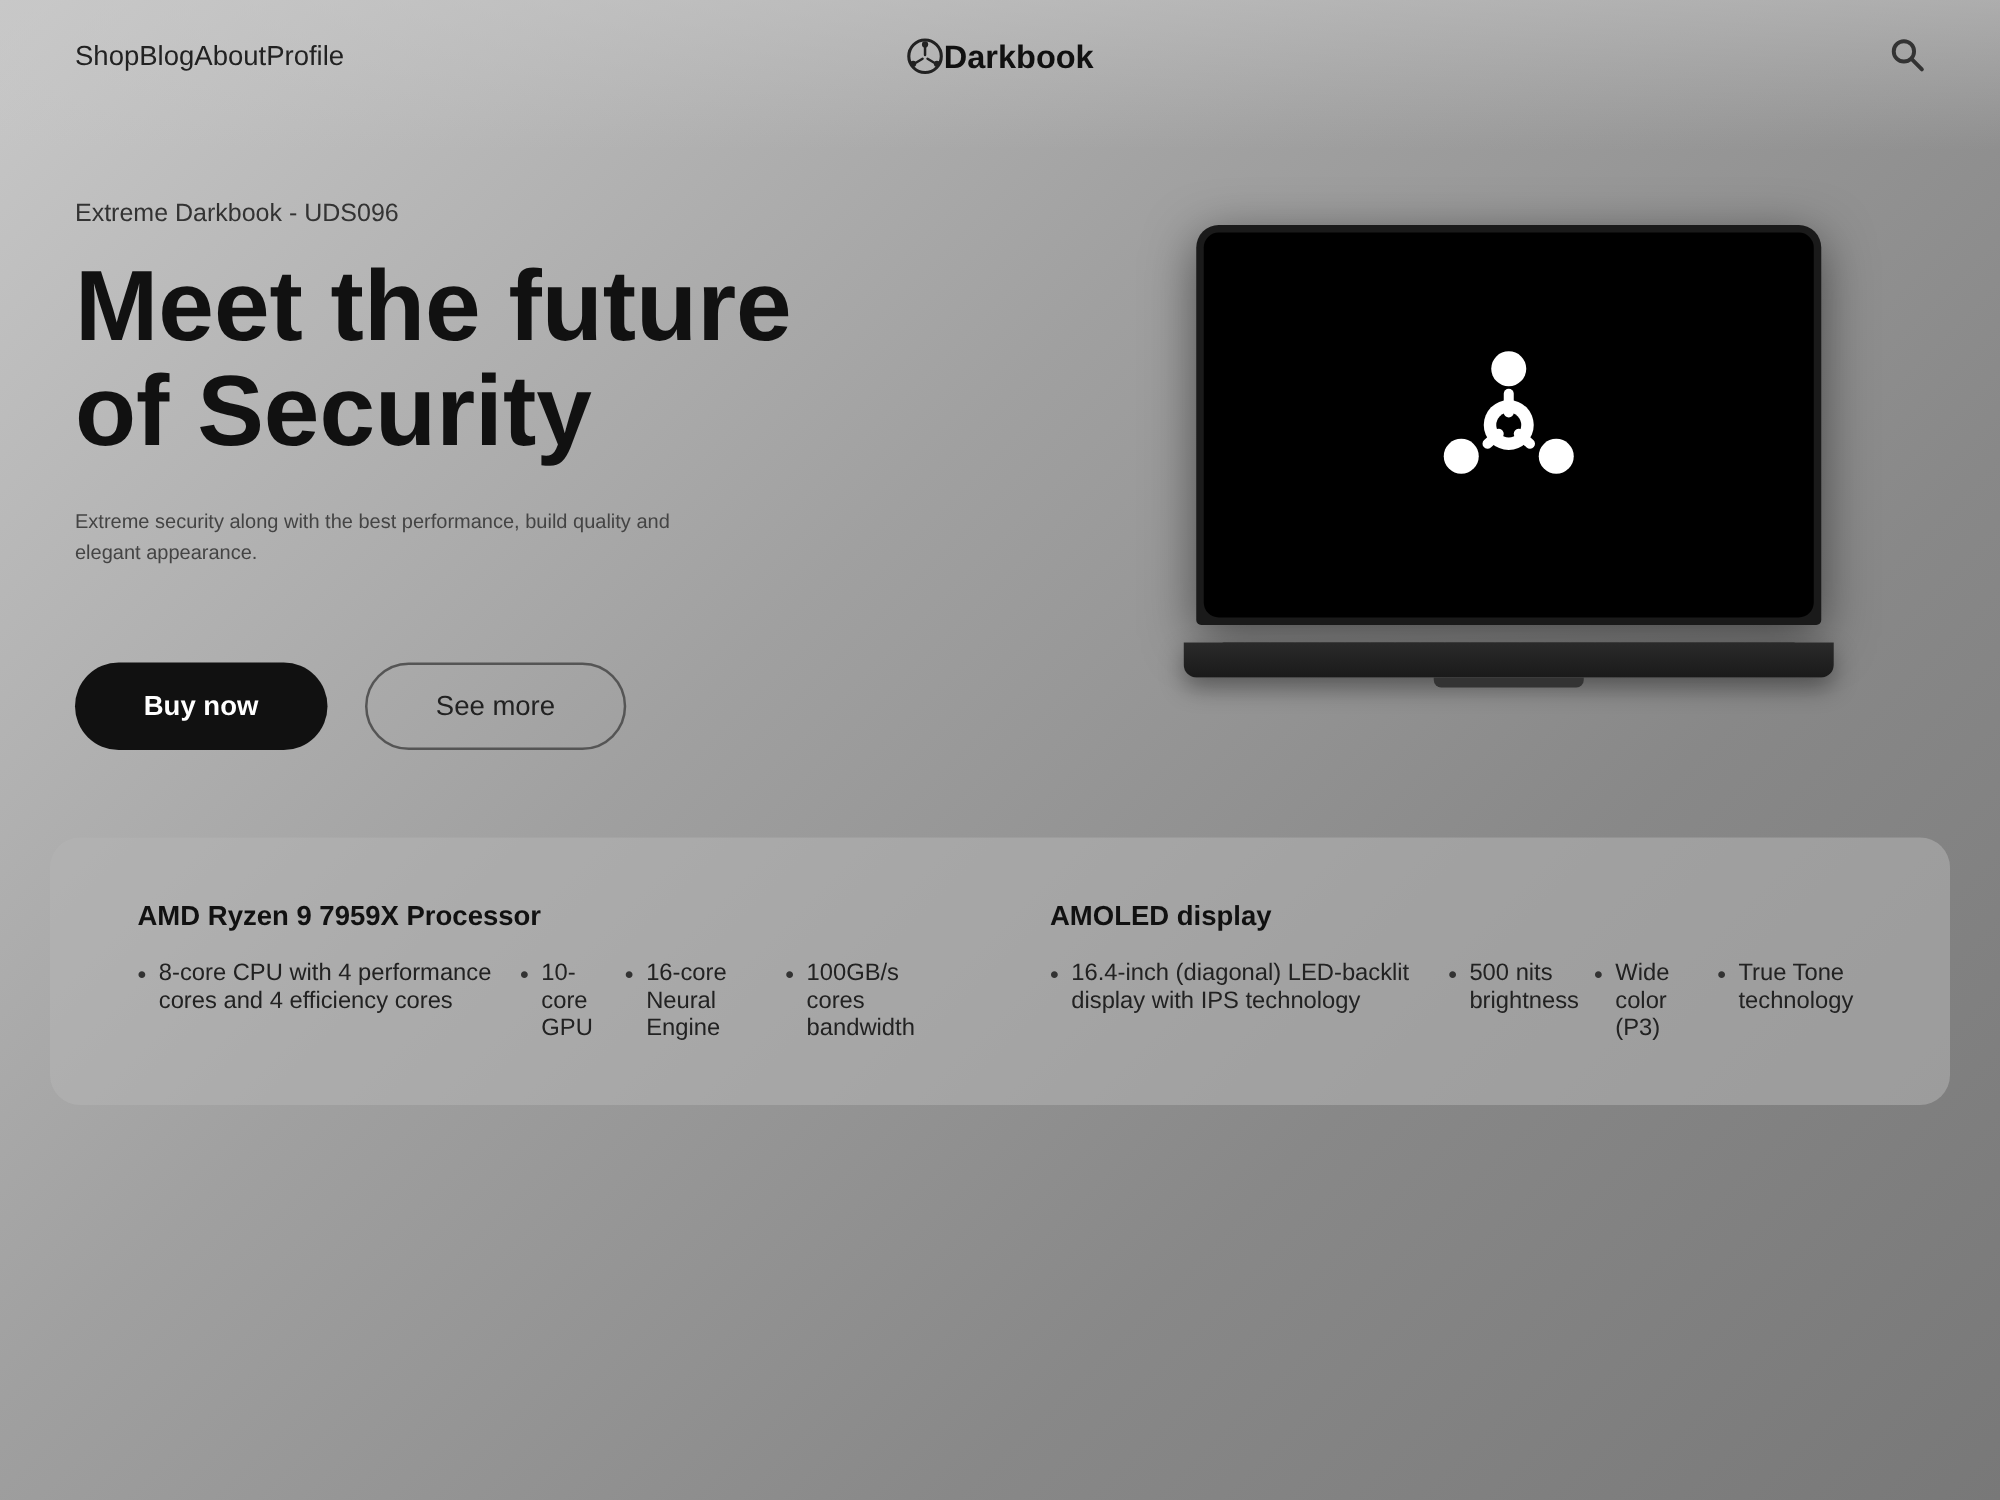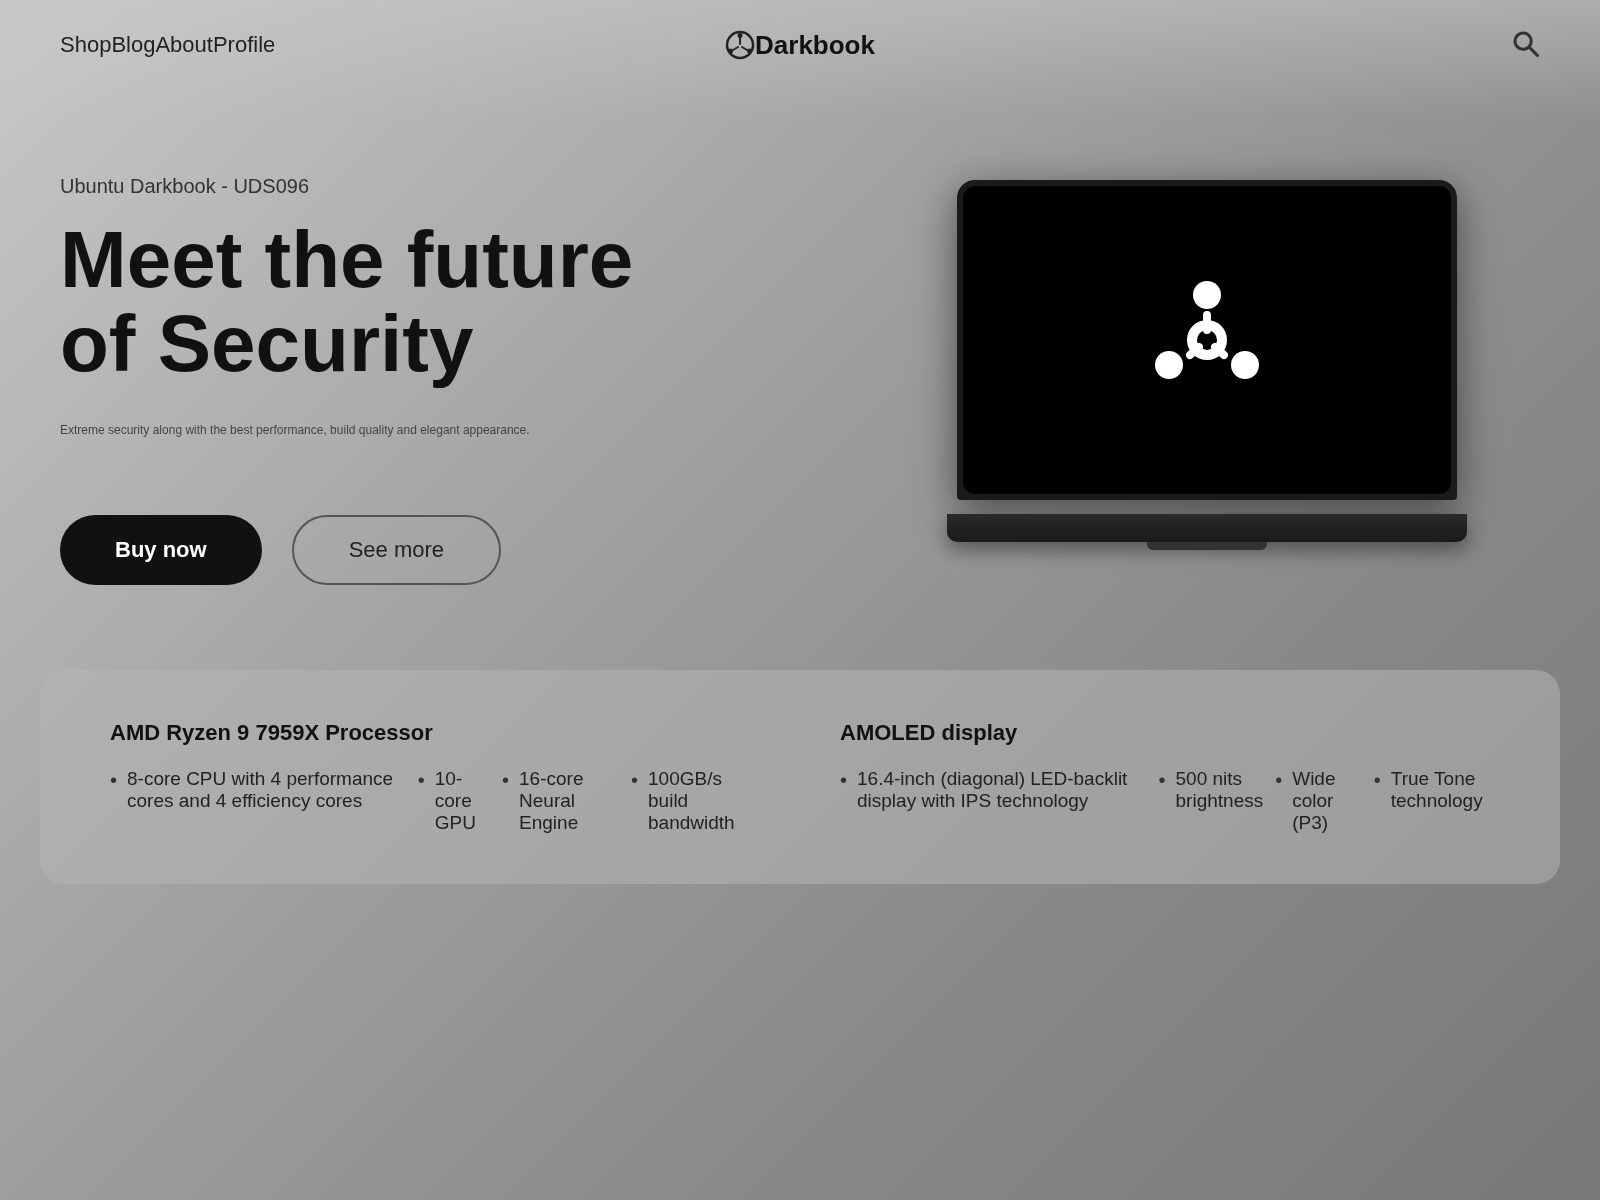--- a/index.html
+++ b/index.html
@@ -98,21 +98,21 @@
 
     .hero-title {
       font-size: 80px;
       font-weight: 800;
       color: #111;
       line-height: 1.05;
       margin-bottom: 35px;
     }
 
     .hero-desc {
-      font-size: 12px;
+      font-size: 16px;
       color: #444;
       line-height: 1.55;
       max-width: 520px;
       margin-bottom: 75px;
     }
 
     .hero-buttons {
       display: flex;
       gap: 30px;
       align-items: center;
@@ -290,21 +290,21 @@
   <div class="nav-search">
     <svg viewBox="0 0 24 24">
       <circle cx="10.5" cy="10.5" r="6.5"></circle>
       <line x1="15.5" y1="15.5" x2="22" y2="22"></line>
     </svg>
   </div>
 </nav>
 
 <section class="hero">
   <div class="hero-text">
-    <p class="hero-subtitle">Ubuntu Darkbook - UDS096</p>
+    <p class="hero-subtitle">Extreme Darkbook - UDS096</p>
     <h1 class="hero-title">
       Meet the future<br>of Security
     </h1>
     <p class="hero-desc">Extreme security along with the best performance, build quality and elegant appearance.</p>
     <div class="hero-buttons">
       <button class="btn-primary">Buy now</button>
       <button class="btn-secondary">See more</button>
     </div>
   </div>
 
@@ -334,21 +334,21 @@
   </div>
 </section>
 
 <section class="specs-section">
   <div class="specs-col">
     <h3 class="specs-title">AMD Ryzen 9 7959X Processor</h3>
     <ul class="specs-list">
       <li>8-core CPU with 4 performance cores and 4 efficiency cores</li>
       <li>10-core GPU</li>
       <li>16-core Neural Engine</li>
-      <li>100GB/s build bandwidth</li>
+      <li>100GB/s cores bandwidth</li>
     </ul>
   </div>
   <div class="specs-col">
     <h3 class="specs-title">AMOLED display</h3>
     <ul class="specs-list">
       <li>16.4-inch (diagonal) LED-backlit display with IPS technology</li>
       <li>500 nits brightness</li>
       <li>Wide color (P3)</li>
       <li>True Tone technology</li>
     </ul>

